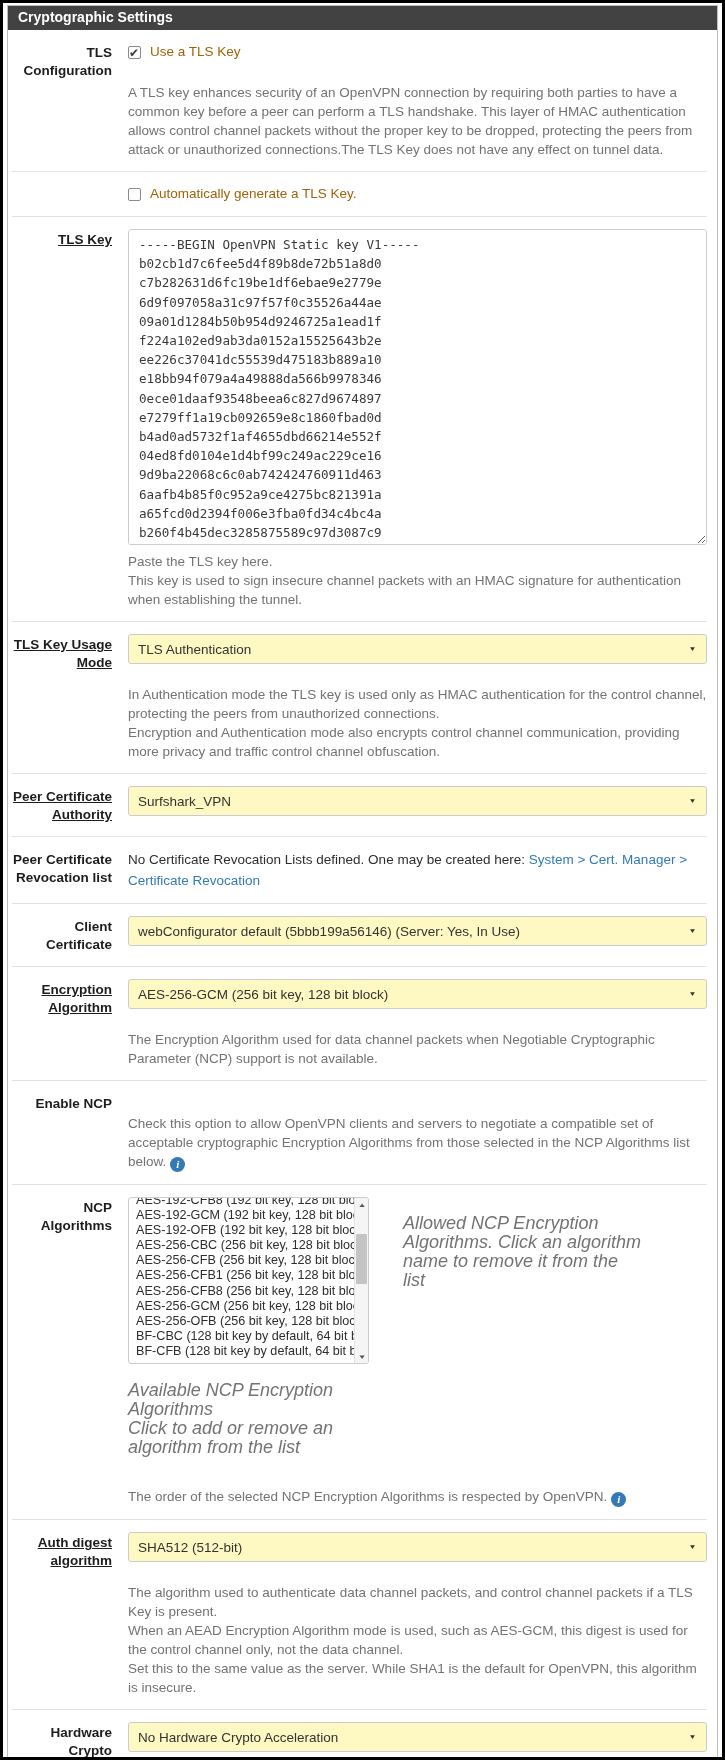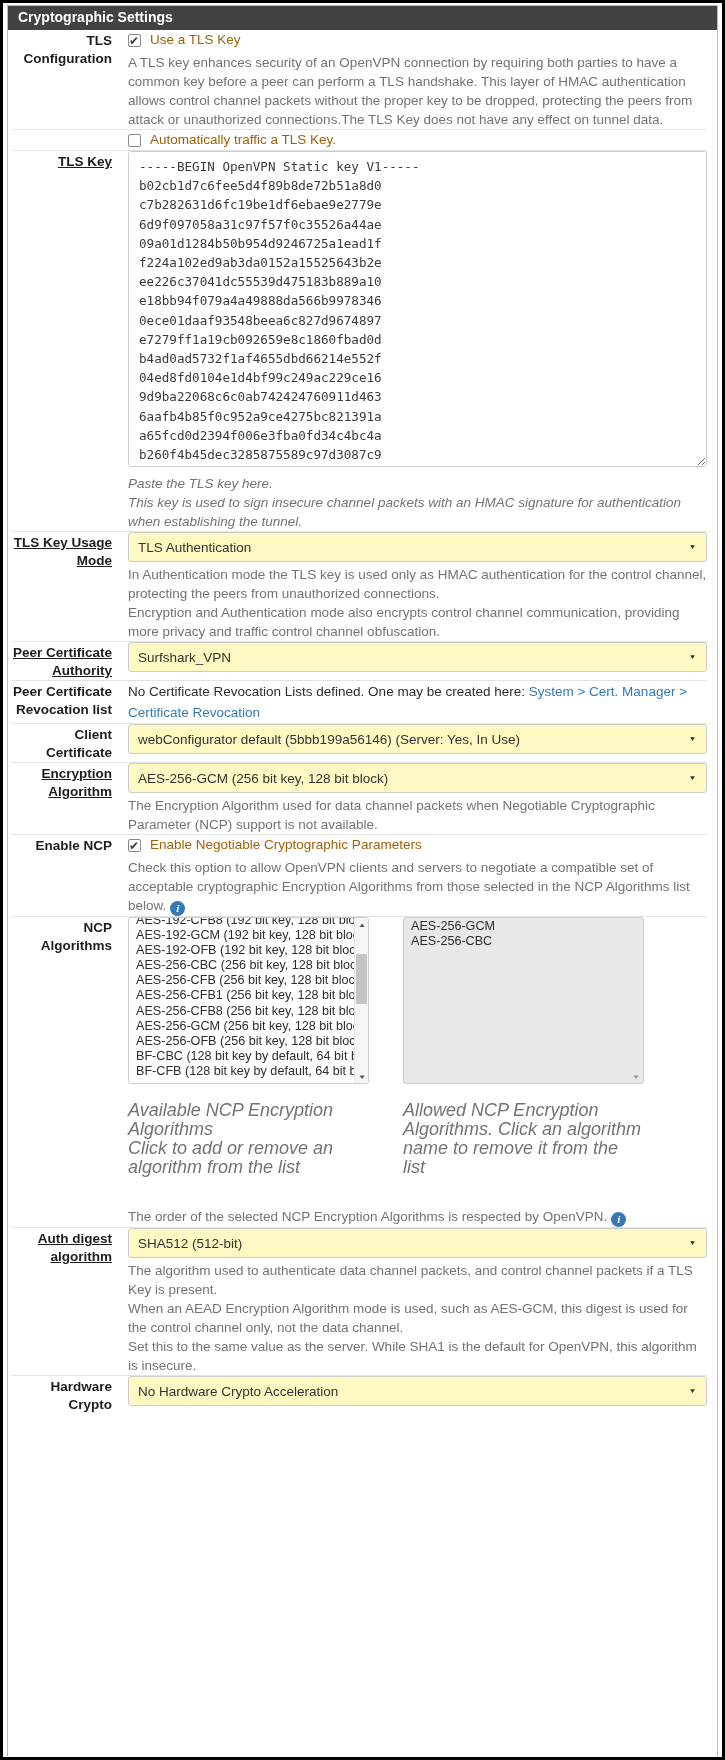--- a/index.html
+++ b/index.html
@@ -25,37 +25,37 @@
     font-weight:bold;
     font-size:14px;
     padding:4px 10px 5px 10px;
     line-height:15px;
   }
   .panel-body { padding:0 10px 0 4px; }
   .form-row {
     display:grid;
     grid-template-columns:100px 1fr;
     column-gap:16px;
-    padding:0 0;
+    padding:12px 0;
   }
   .form-row + .form-row { border-top:1px solid #dfe3e6; }
   .form-label {
     font-weight:bold;
     font-size:13.5px;
     color:#1d1d1d;
     text-align:right;
     line-height:18px;
     padding-top:2px;
   }
   .form-label.u { text-decoration:underline; }
   .help {
     color:#737373;
     font-size:13.5px;
     line-height:19px;
-    margin-top:3px;
+    margin-top:21px;
   }
   .help p + p { margin-top:0; }
   .cb-line { display:flex; align-items:center; gap:9px; font-size:13.5px; color:#a16207; line-height:20px; }
   .cb {
     width:13px; height:13px; flex:0 0 13px;
     border:1px solid #8a8a8a; border-radius:2px;
     background:#fdfdfd; position:relative; display:inline-block;
   }
   .cb.checked::after {
     content:"\2714";
@@ -151,21 +151,21 @@
           <span>Use a TLS Key</span>
         </div>
         <div class="help">A TLS key enhances security of an OpenVPN connection by requiring both parties to have a common key before a peer can perform a TLS handshake. This layer of HMAC authentication allows control channel packets without the proper key to be dropped, protecting the peers from attack or unauthorized connections.The TLS Key does not have any effect on tunnel data.</div>
       </div>
     </div>
 
     <div class="form-row">
       <div class="form-label"></div>
       <div class="cb-line">
         <span class="cb"></span>
-        <span>Automatically traffic a TLS Key.</span>
+        <span>Automatically generate a TLS Key.</span>
       </div>
     </div>
 
     <div class="form-row">
       <div class="form-label u">TLS Key</div>
       <div>
         <textarea class="key-box" spellcheck="false" style="">-----BEGIN OpenVPN Static key V1-----
 b02cb1d7c6fee5d4f89b8de72b51a8d0
 c7b282631d6fc19be1df6ebae9e2779e
 6d9f097058a31c97f57f0c35526a44ae
@@ -176,21 +176,21 @@
 0ece01daaf93548beea6c827d9674897
 e7279ff1a19cb092659e8c1860fbad0d
 b4ad0ad5732f1af4655dbd66214e552f
 04ed8fd0104e1d4bf99c249ac229ce16
 9d9ba22068c6c0ab742424760911d463
 6aafb4b85f0c952a9ce4275bc821391a
 a65fcd0d2394f006e3fba0fd34c4bc4a
 b260f4b45dec3285875589c97d3087c9
 134d3a3aa2f904512e85aa2dc2202498
 -----END OpenVPN Static key V1-----</textarea>
-        <div class="help" style="margin-top:3px;font-style:italic;">
+        <div class="help" style="margin-top:3px;">
           <p>Paste the TLS key here.</p>
           <p>This key is used to sign insecure channel packets with an HMAC signature for authentication when establishing the tunnel.</p>
         </div>
       </div>
     </div>
 
     <div class="form-row">
       <div class="form-label u">TLS Key Usage Mode</div>
       <div>
         <div class="select">
@@ -234,24 +234,20 @@
         <div class="select">
           <span>AES-256-GCM (256 bit key, 128 bit block)</span>
         </div>
         <div class="help">The Encryption Algorithm used for data channel packets when Negotiable Cryptographic Parameter (NCP) support is not available.</div>
       </div>
     </div>
 
     <div class="form-row">
       <div class="form-label">Enable NCP</div>
       <div>
-        <div class="cb-line">
-          <span class="cb checked"></span>
-          <span>Enable Negotiable Cryptographic Parameters</span>
-        </div>
         <div class="help"><span>Check this option to allow OpenVPN clients and servers to negotiate a compatible set of acceptable cryptographic Encryption Algorithms from those selected in the NCP Algorithms list below.</span><span class="info-icon"></span></div>
       </div>
     </div>
 
     <div class="form-row">
       <div class="form-label">NCP Algorithms</div>
       <div>
         <div class="ncp-wrap">
           <div class="ncp-col">
             <div class="listbox">
@@ -274,28 +270,20 @@
                 <div class="sb-thumb"></div>
                 <div class="sb-btn down"></div>
               </div>
             </div>
             <div class="ncp-caption">
               <p>Available NCP Encryption Algorithms</p>
               <p>Click to add or remove an algorithm from the list</p>
             </div>
           </div>
           <div class="ncp-col">
-            <div class="listbox gray">
-              <div class="lb-inner">
-
-              <div class="lb-opt">AES-256-GCM</div>
-                  <div class="lb-opt">AES-256-CBC</div>
-                </div>
-              <span class="corner-arrow"></span>
-            </div>
             <div class="ncp-caption">Allowed NCP Encryption Algorithms. Click an algorithm name to remove it from the list</div>
           </div>
         </div>
         <div class="order-note"><span>The order of the selected NCP Encryption Algorithms is respected by OpenVPN.</span><span class="info-icon"></span></div>
       </div>
     </div>
 
     <div class="form-row">
       <div class="form-label u">Auth digest algorithm</div>
       <div>

